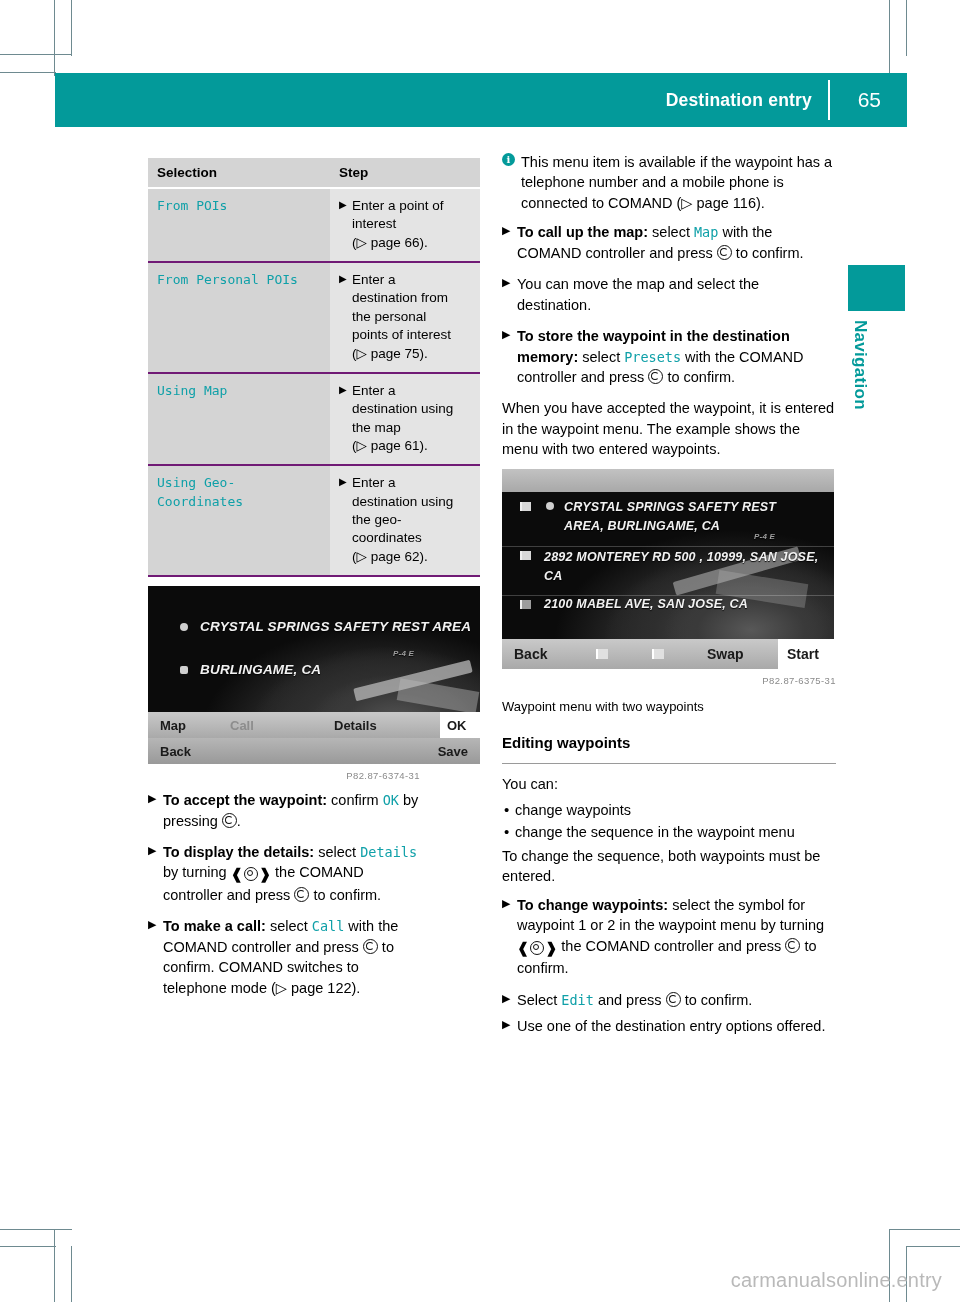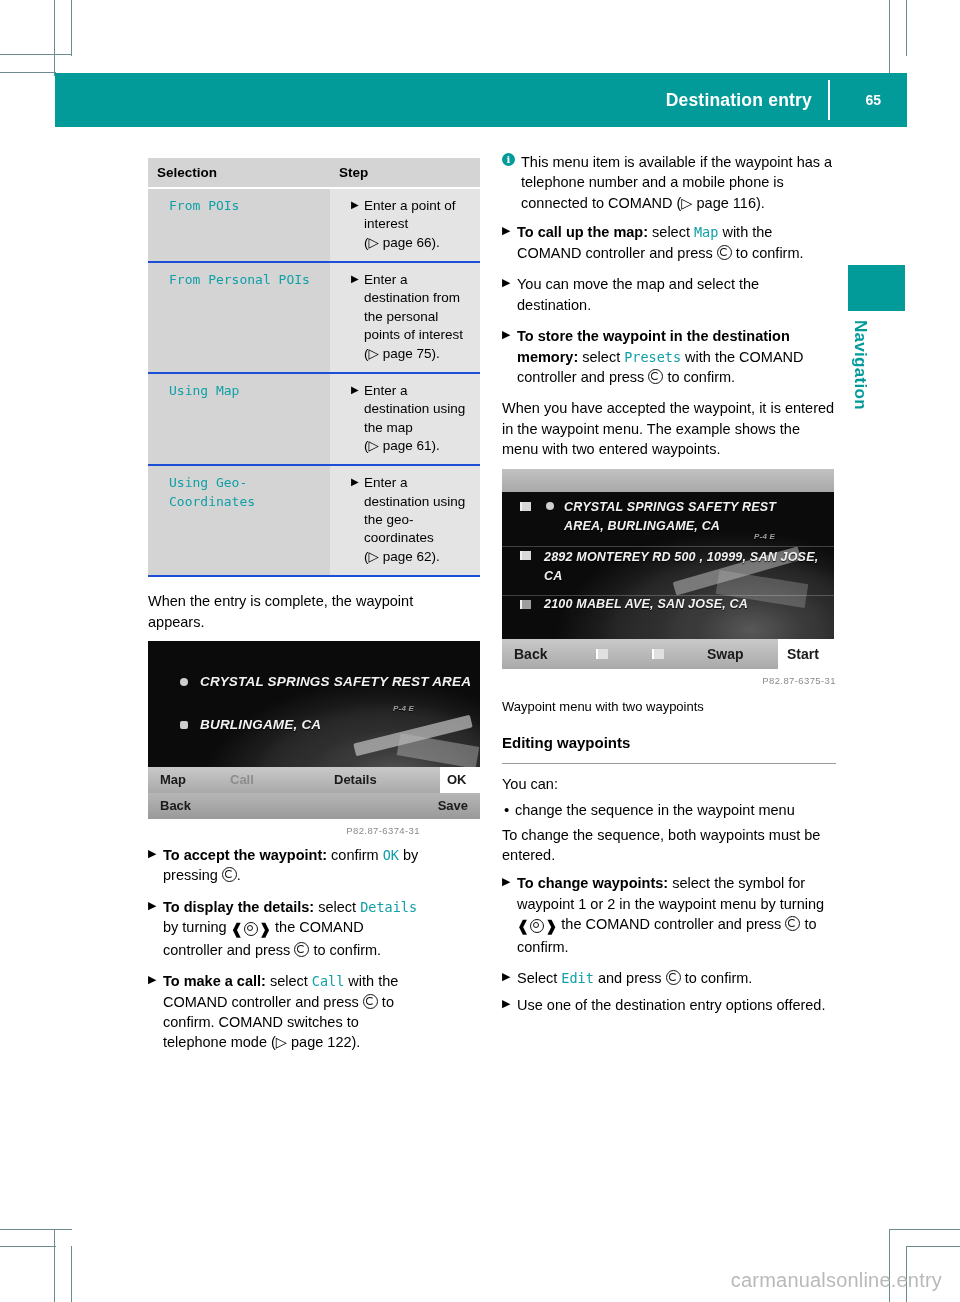--- a/index.html
+++ b/index.html
@@ -52,22 +52,22 @@
     height: 40px;
     background: #ffffff;
   }
   #header-pagenum {
     position: absolute;
     right: 26px;
     top: 0;
     height: 54px;
     line-height: 54px;
     color: #ffffff;
-    font-size: 14px;
-    font-weight: bold;
+    font-size: 21px;
+    font-weight: normal;
   }
 
   
   #tab-block {
     position: absolute;
     left: 848px;
     top: 265px;
     width: 57px;
     height: 46px;
     background: #039a9a;
@@ -110,22 +110,22 @@
     text-align: left;
     font-size: 13.5px;
     font-weight: bold;
     padding: 7px 9px 7px 9px;
     vertical-align: top;
     border-bottom: 2px solid #ffffff;
   }
   table.seltable td {
     vertical-align: top;
     font-size: 13.5px;
-    padding: 8px 9px 9px 21px;
-    border-bottom: 2px solid #1d4ed8;
+    padding: 8px 9px 9px 9px;
+    border-bottom: 2px solid #701a75;
     line-height: 1.36;
   }
   table.seltable td.c1 {
     background: #d4d4d4;
     width: 164px;
   }
   table.seltable td.c2 {
     background: #e4e4e4;
   }
   table.seltable th.c1 { width: 164px; }
@@ -453,21 +453,20 @@
             <span>destination using</span><br>
             <span>the geo-</span><br>
             <span>coordinates</span><br>
             <span>(▷ page 62).</span>
           </div>
         </td>
       </tr>
     </tbody>
   </table>
 
-  <p class="para gap-top">When the entry is complete, the waypoint appears.</p>
 
   <div class="shot" style="width:332px;height:178px;margin-top:9px;">
     <div class="mapbg"></div>
     <div class="wedge" style="left:205px;top:88px;width:120px;height:13px;transform:rotate(-14deg);border-radius:2px;"></div>
     <div class="wedge" style="left:250px;top:99px;width:80px;height:22px;transform:rotate(10deg);opacity:.45;"></div>
 
     <div class="poi-dot" style="left:32px;top:37px;"></div>
     <div class="screentext" style="left:52px;top:33px;font-size:13.5px;">CRYSTAL SPRINGS SAFETY REST AREA</div>
 
     <div class="poi-dot" style="left:32px;top:80px;border-radius:2px;"></div>
@@ -581,20 +580,21 @@
   </div>
   <div class="caption-code">P82.87-6375-31</div>
 
   <div class="fig-caption">Waypoint menu with two waypoints</div>
 
   <div class="sec-head">Editing waypoints</div>
 
   <p class="para">You can:</p>
 
   <ul class="bullets">
+    <li>change waypoints</li>
     <li>change the sequence in the waypoint menu</li>
   </ul>
 
   <p class="para">To change the sequence, both waypoints must be entered.</p>
 
   <ul class="steps" style="margin-top:8px;">
     <li>
       <span class="tri">▶</span>
       <span class="bold">To change waypoints:</span><span> select the symbol for waypoint 1 or 2 in the waypoint menu by turning </span><span class="glyph-turn">❰<span class="ring"></span>❱</span><span> the COMAND controller and press </span><span class="glyph-press"></span><span> to confirm.</span>
     </li>

